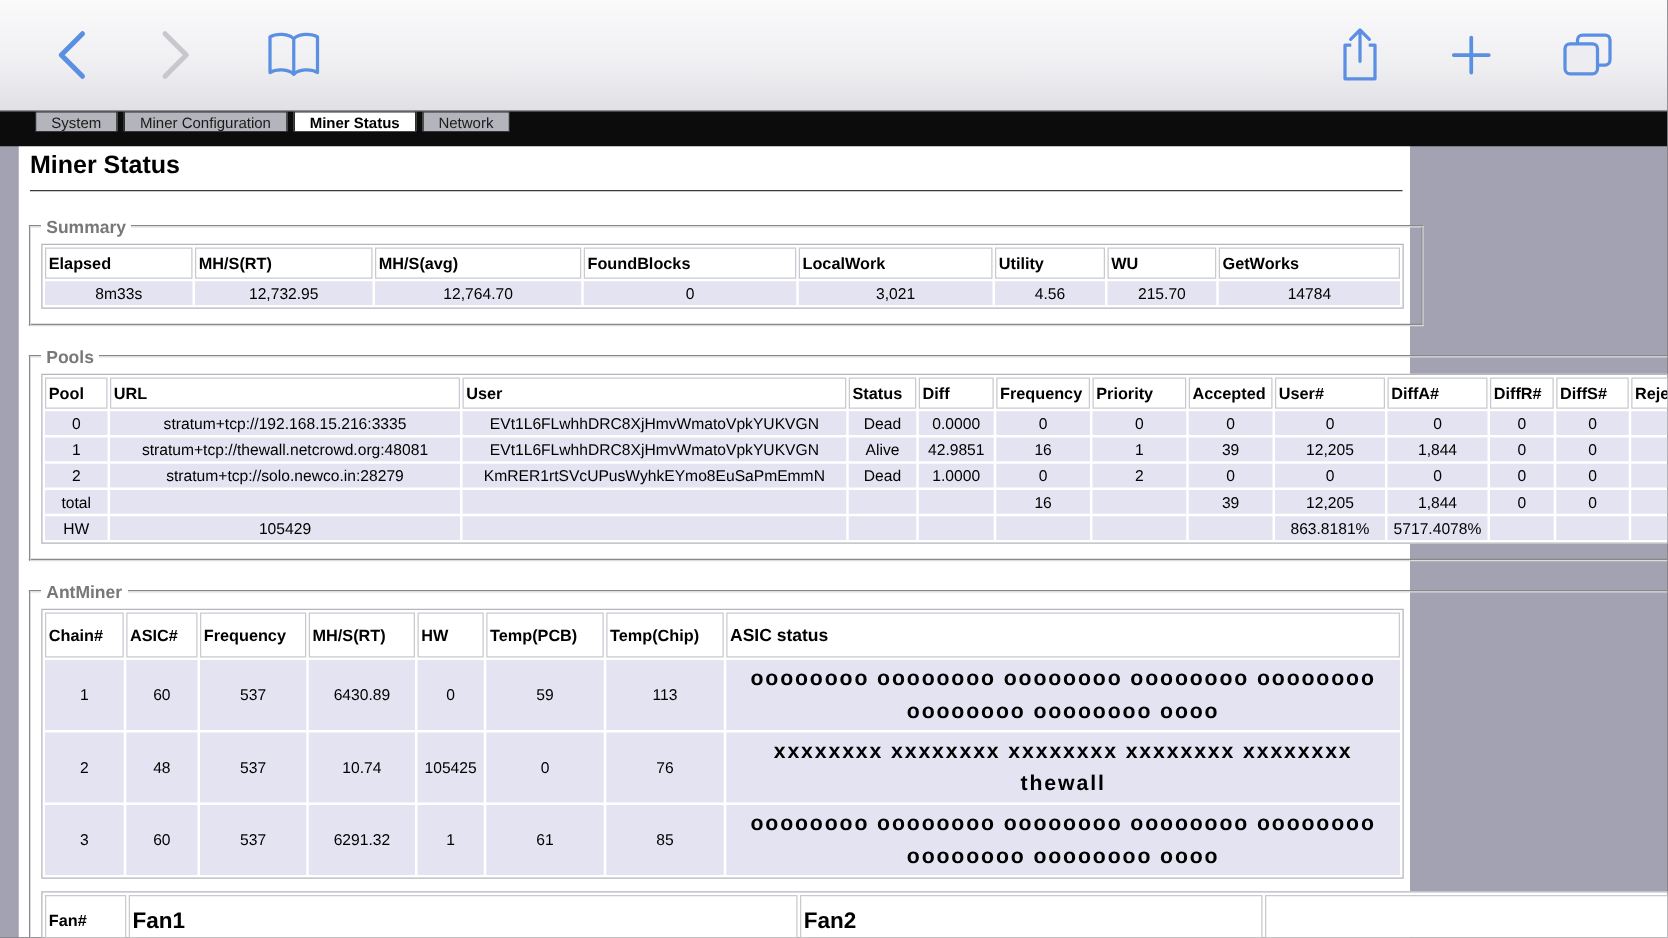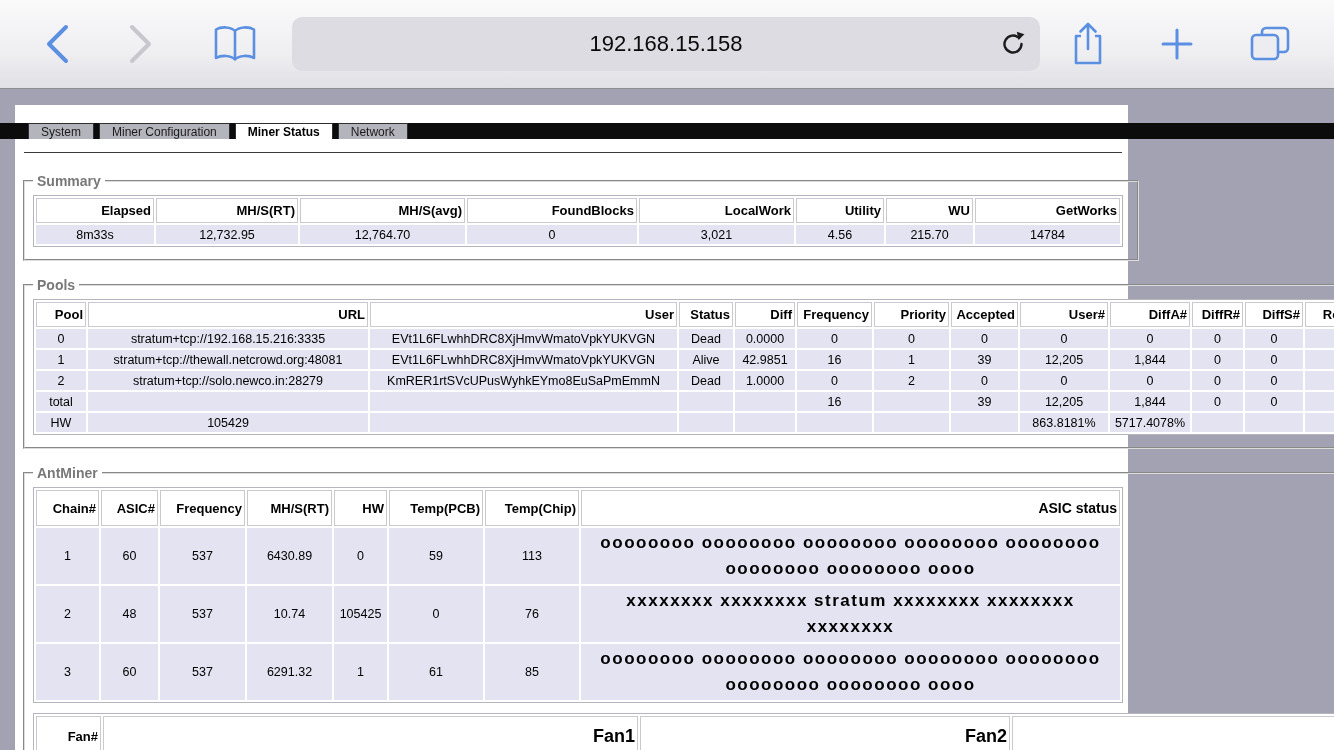--- a/index.html
+++ b/index.html
@@ -23,22 +23,22 @@
   .ci-tabs   { left:1246px; width:48px; }
   .urlbar {
     position:absolute; left:292px; top:17px; width:748px; height:54px;
     background:#dcdce2; border-radius:10px;
     display:flex; align-items:center; justify-content:center;
     font-size:22px; color:#0a0a0a;
   }
   .reload { position:absolute; right:14px; top:14px; width:26px; height:26px; cursor:pointer; }
   
   .tabstrip {
-    position:absolute; top:89px; left:0; width:1334px; height:16px; background:#0c0c0c;
-    display:flex; align-items:flex-end; padding-left:28px; gap:5px; box-sizing:border-box; z-index:5;margin-top:34px;
+    position:absolute; top:89px; left:0; width:1334px; height:28px; background:#0c0c0c;
+    display:flex; padding-left:28px; gap:5px; box-sizing:border-box; z-index:5;
   }
   .tab {
     height:16px; line-height:16px; padding:0 12px; font-size:12px;
     background:#b4b4bc; color:#1b1b1b; border:1px solid #2e2e2e; border-bottom:none;
     box-sizing:border-box; cursor:pointer; white-space:nowrap;
   }
   .tab.active { background:#ffffff; font-weight:bold; color:#000; }
   
   .card { position:absolute; top:105px; left:15px; width:1113px; height:645px; background:#fff; }
   .page-title { margin:16px 0 0 9px; font-size:20px; font-weight:bold; }
@@ -46,21 +46,21 @@
   fieldset { margin:20px 8px 0 8px; border:2px groove #dcdcdc; padding:6px 14px 12px 8px; }
   fieldset.fs-pools, fieldset.fs-ant { margin-top:16px; }
   legend { font-size:14px; font-weight:bold; color:#787878; padding:0 4px; }
   
   table.tbl {
     border-collapse:separate; border-spacing:2px; background:#fff;
     border:1px solid #b5b5bd; table-layout:fixed;
   }
   table.tbl th {
     background:#fff; border:1px solid #c9c9cf; font-size:13px; font-weight:bold;
-    text-align:right; padding:4px 2px; overflow:hidden; white-space:nowrap;
+    text-align:left; padding:4px 2px; overflow:hidden; white-space:nowrap;
   }
   table.tbl td {
     background:#e3e3f1; font-size:12.5px; text-align:center; padding:2px;
     overflow:hidden; white-space:nowrap;
   }
   .summary { width:1070px; }
   .summary td { height:15px;margin-top:44px; }
   .pools { width:1320px; }
   .pools td { height:15px; }
   .antminer { width:1070px; }
@@ -88,29 +88,20 @@
     </div>
     <div class="ci ci-fwd">
       <svg width="26" height="42" viewBox="0 0 26 42">
           <path d="M4 4 L21 21 L4 38" fill="none" stroke="#c7c7cd" stroke-width="4" stroke-linecap="round" stroke-linejoin="round"></path>
         </svg>
     </div>
     <div class="ci ci-book">
       <svg width="46" height="38" viewBox="0 0 46 38">
           <path d="M23 6 C19 1.5 9 1.5 4 4.5 L4 33 C9 30 19 30 23 34.5 C27 30 37 30 42 33 L42 4.5 C37 1.5 27 1.5 23 6 Z M23 6 L23 34.5" fill="none" stroke="#5a8fe2" stroke-width="2.6" stroke-linejoin="round"></path>
         </svg>
-    </div>
-    <div class="urlbar">
-      <span>192.168.15.158</span>
-      <div class="reload">
-        <svg width="26" height="26" viewBox="0 0 26 26">
-            <path d="M21.5 13 a8.5 8.5 0 1 1 -2.5 -6" fill="none" stroke="#1c1c1e" stroke-width="2.4" stroke-linecap="round"></path>
-            <path d="M16.8 0.8 L24.4 3.2 L18.6 9.0 Z" fill="#1c1c1e"></path>
-          </svg>
-      </div>
     </div>
     <div class="ci ci-share">
       <svg width="36" height="46" viewBox="0 0 36 46">
           <path d="M11 15 H6 V42 H30 V15 H25" fill="none" stroke="#5a8fe2" stroke-width="2.6" stroke-linejoin="round"></path>
           <path d="M18 28 V4 M10.5 10.5 L18 3 L25.5 10.5" fill="none" stroke="#5a8fe2" stroke-width="2.6" stroke-linecap="round" stroke-linejoin="round"></path>
         </svg>
     </div>
     <div class="ci ci-plus">
       <svg width="36" height="36" viewBox="0 0 36 36">
           <path d="M18 4 V32 M4 18 H32" fill="none" stroke="#5a8fe2" stroke-width="3" stroke-linecap="round"></path>
@@ -327,21 +318,21 @@
               <td>oooooooo oooooooo oooooooo oooooooo oooooooo oooooooo oooooooo oooo</td>
             </tr>
             <tr>
               <td>2</td>
               <td>48</td>
               <td>537</td>
               <td>10.74</td>
               <td>105425</td>
               <td>0</td>
               <td>76</td>
-              <td>xxxxxxxx xxxxxxxx stratum xxxxxxxx xxxxxxxx xxxxxxxx</td>
+              <td>xxxxxxxx xxxxxxxx xxxxxxxx xxxxxxxx xxxxxxxx thewall</td>
             </tr>
             <tr>
               <td>3</td>
               <td>60</td>
               <td>537</td>
               <td>6291.32</td>
               <td>1</td>
               <td>61</td>
               <td>85</td>
               <td>oooooooo oooooooo oooooooo oooooooo oooooooo oooooooo oooooooo oooo</td>

